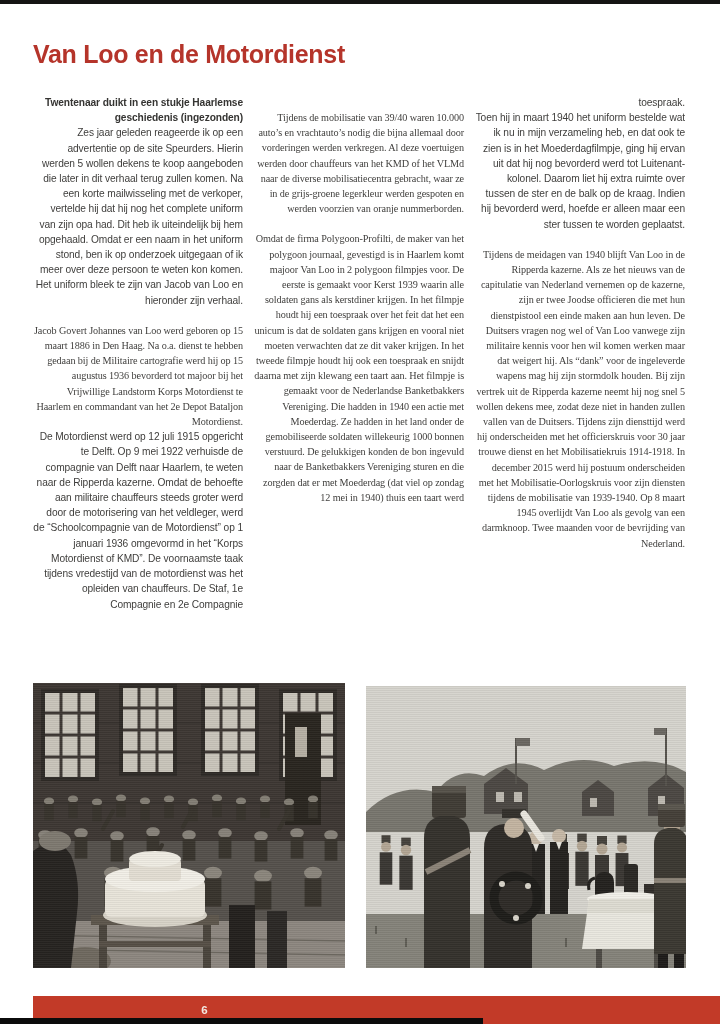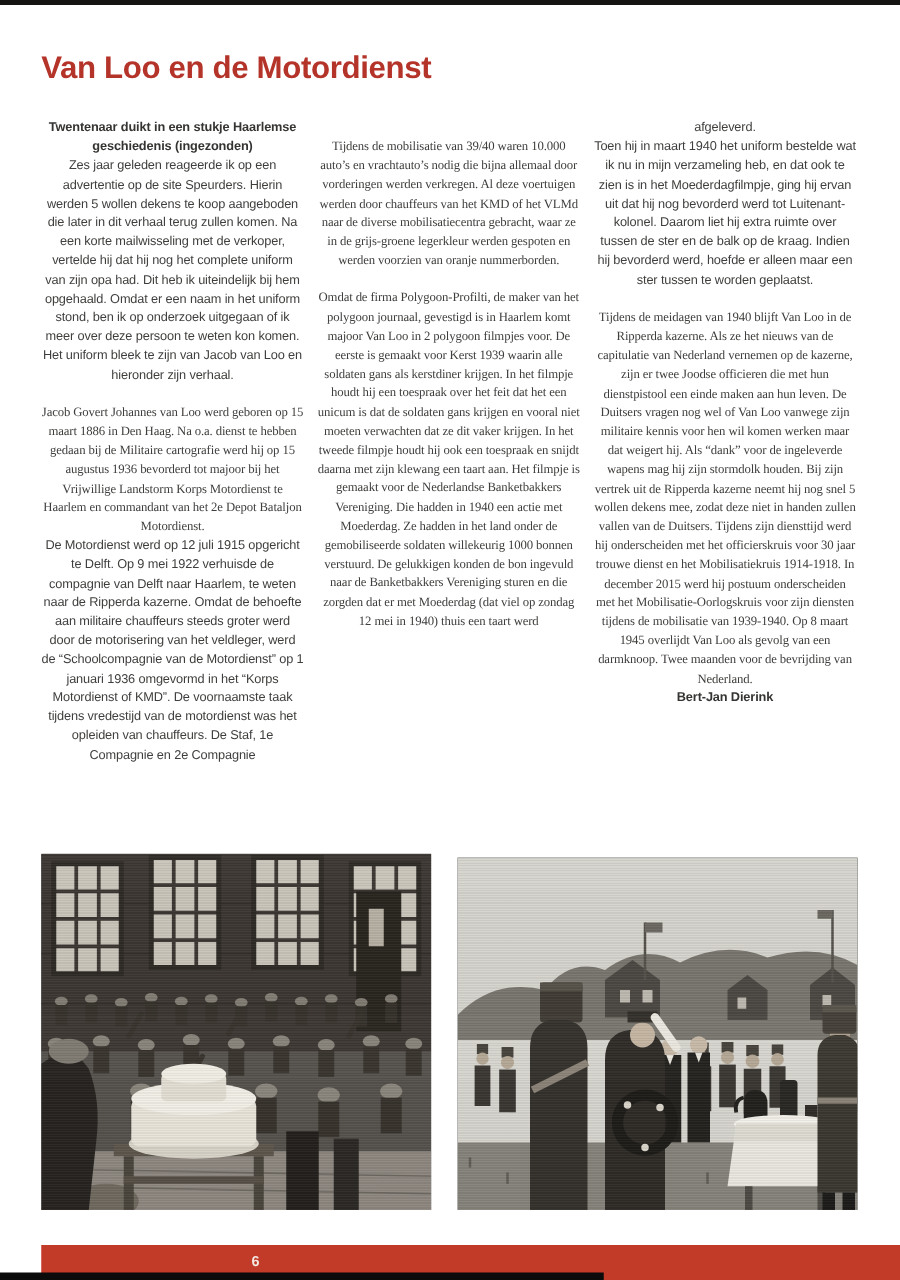--- a/index.html
+++ b/index.html
@@ -11,21 +11,21 @@
   }
   .top-edge{position:absolute;top:0;left:0;width:720px;height:4px;background:#151413;}
   .title{
     position:absolute; left:33px; top:40px; margin:0;
     font-size:25px; font-weight:bold; letter-spacing:-0.3px;
     color:var(--accent_red,#b5342a);
   }
   .col{
     position:absolute; top:95px; width:210px;
     font-size:10.2px; line-height:15.2px; letter-spacing:-0.1px;
-    color:var(--text_dark,#3f3e3c); text-align:center;
+    color:var(--text_dark,#3f3e3c); text-align:right;
   }
   .col1{left:33px;} .col2{left:254px;} .col3{left:475px;}
   .col h2{margin:0; font-size:10.2px; line-height:15.2px; font-weight:bold; color:#353432;}
   .col p{margin:0;}
   .col p.gap{margin-top:15px;font-family:Liberation Serif, serif;}
   .author{margin-top:30px; font-weight:bold; color:#353432;}
   figure.photo{
     position:absolute; margin:0; overflow:hidden; background:#6b6b6b;
   }
   .photo-left{left:33px; top:683px; width:312px; height:285px; box-shadow:inset 0 0 46px rgba(0,0,0,.35);}
@@ -62,24 +62,23 @@
     <p class="gap">Jacob Govert Johannes van Loo werd geboren op 15 maart 1886 in Den Haag. Na o.a. dienst te hebben gedaan bij de Militaire cartografie werd hij op 15 augustus 1936 bevorderd tot majoor bij het Vrijwillige Landstorm Korps Motordienst te Haarlem en commandant van het 2e Depot Bataljon Motordienst.</p>
     <p>De Motordienst werd op 12 juli 1915 opgericht te Delft. Op 9 mei 1922 verhuisde de compagnie van Delft naar Haarlem, te weten naar de Ripperda kazerne. Omdat de behoefte aan militaire chauffeurs steeds groter werd door de motorisering van het veldleger, werd de “Schoolcompagnie van de Motordienst” op 1 januari 1936 omgevormd in het “Korps Motordienst of KMD”. De voornaamste taak tijdens vredestijd van de motordienst was het opleiden van chauffeurs. De Staf, 1e Compagnie en 2e Compagnie</p>
   </div>
 
   <div class="col col2">
     <p class="gap">Tijdens de mobilisatie van 39/40 waren 10.000 auto’s en vrachtauto’s nodig die bijna allemaal door vorderingen werden verkregen. Al deze voertuigen werden door chauffeurs van het KMD of het VLMd naar de diverse mobilisatiecentra gebracht, waar ze in de grijs-groene legerkleur werden gespoten en werden voorzien van oranje nummerborden.</p>
     <p class="gap">Omdat de firma Polygoon-Profilti, de maker van het polygoon journaal, gevestigd is in Haarlem komt majoor Van Loo in 2 polygoon filmpjes voor. De eerste is gemaakt voor Kerst 1939 waarin alle soldaten gans als kerstdiner krijgen. In het filmpje houdt hij een toespraak over het feit dat het een unicum is dat de soldaten gans krijgen en vooral niet moeten verwachten dat ze dit vaker krijgen. In het tweede filmpje houdt hij ook een toespraak en snijdt daarna met zijn klewang een taart aan. Het filmpje is gemaakt voor de Nederlandse Banketbakkers Vereniging. Die hadden in 1940 een actie met Moederdag. Ze hadden in het land onder de gemobiliseerde soldaten willekeurig 1000 bonnen verstuurd. De gelukkigen konden de bon ingevuld naar de Banketbakkers Vereniging sturen en die zorgden dat er met Moederdag (dat viel op zondag 12 mei in 1940) thuis een taart werd</p>
   </div>
 
   <div class="col col3">
-    <p>afgeleverd.</p>
+    <p>toespraak.</p>
     <p>Toen hij in maart 1940 het uniform bestelde wat ik nu in mijn verzameling heb, en dat ook te zien is in het Moederdagfilmpje, ging hij ervan uit dat hij nog bevorderd werd tot Luitenant-kolonel. Daarom liet hij extra ruimte over tussen de ster en de balk op de kraag. Indien hij bevorderd werd, hoefde er alleen maar een ster tussen te worden geplaatst.</p>
     <p class="gap">Tijdens de meidagen van 1940 blijft Van Loo in de Ripperda kazerne. Als ze het nieuws van de capitulatie van Nederland vernemen op de kazerne, zijn er twee Joodse officieren die met hun dienstpistool een einde maken aan hun leven. De Duitsers vragen nog wel of Van Loo vanwege zijn militaire kennis voor hen wil komen werken maar dat weigert hij. Als “dank” voor de ingeleverde wapens mag hij zijn stormdolk houden. Bij zijn vertrek uit de Ripperda kazerne neemt hij nog snel 5 wollen dekens mee, zodat deze niet in handen zullen vallen van de Duitsers. Tijdens zijn diensttijd werd hij onderscheiden met het officierskruis voor 30 jaar trouwe dienst en het Mobilisatiekruis 1914-1918. In december 2015 werd hij postuum onderscheiden met het Mobilisatie-Oorlogskruis voor zijn diensten tijdens de mobilisatie van 1939-1940. Op 8 maart 1945 overlijdt Van Loo als gevolg van een darmknoop. Twee maanden voor de bevrijding van Nederland.</p>
-    <p class="author">Bert-Jan Dierink</p>
   </div>
 
   <figure class="photo photo-left" aria-label="Zwart-wit foto: juichende soldaten met helmen marcheren uit een kazernegebouw; op de voorgrond een grote witte taart op een tafel">
     <svg viewBox="0 0 312 285" preserveAspectRatio="none">
       <defs>
         <g id="win">
           <rect width="54" height="88" fill="#c9c5bb"></rect>
           <path d="M0 22h54M0 44h54M0 66h54M18 0v88M36 0v88" stroke="#3d3733" stroke-width="3" fill="none"></path>
           <rect width="54" height="88" fill="none" stroke="#2e2a26" stroke-width="4"></rect>
         </g>

